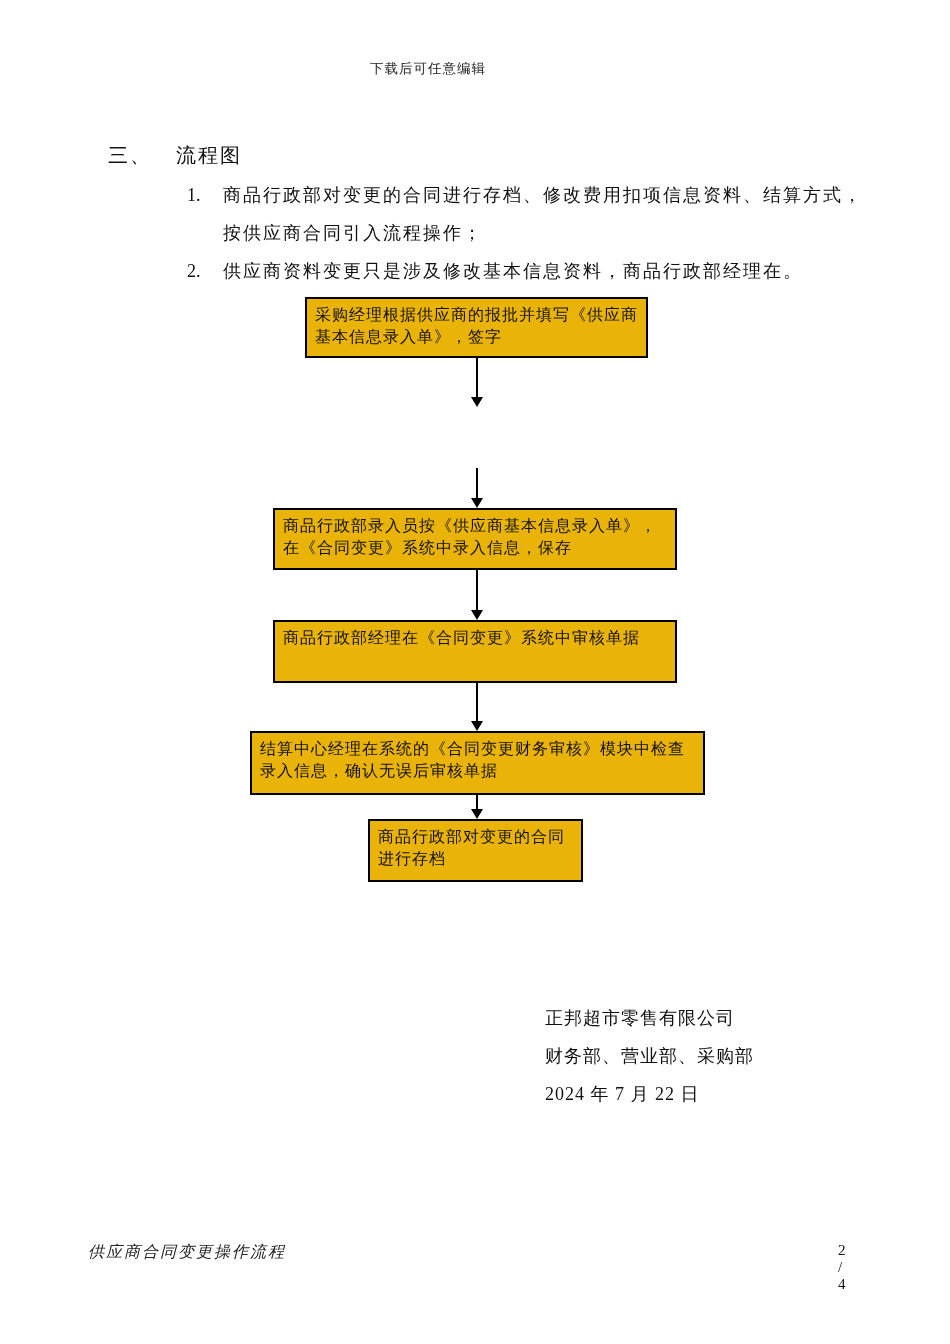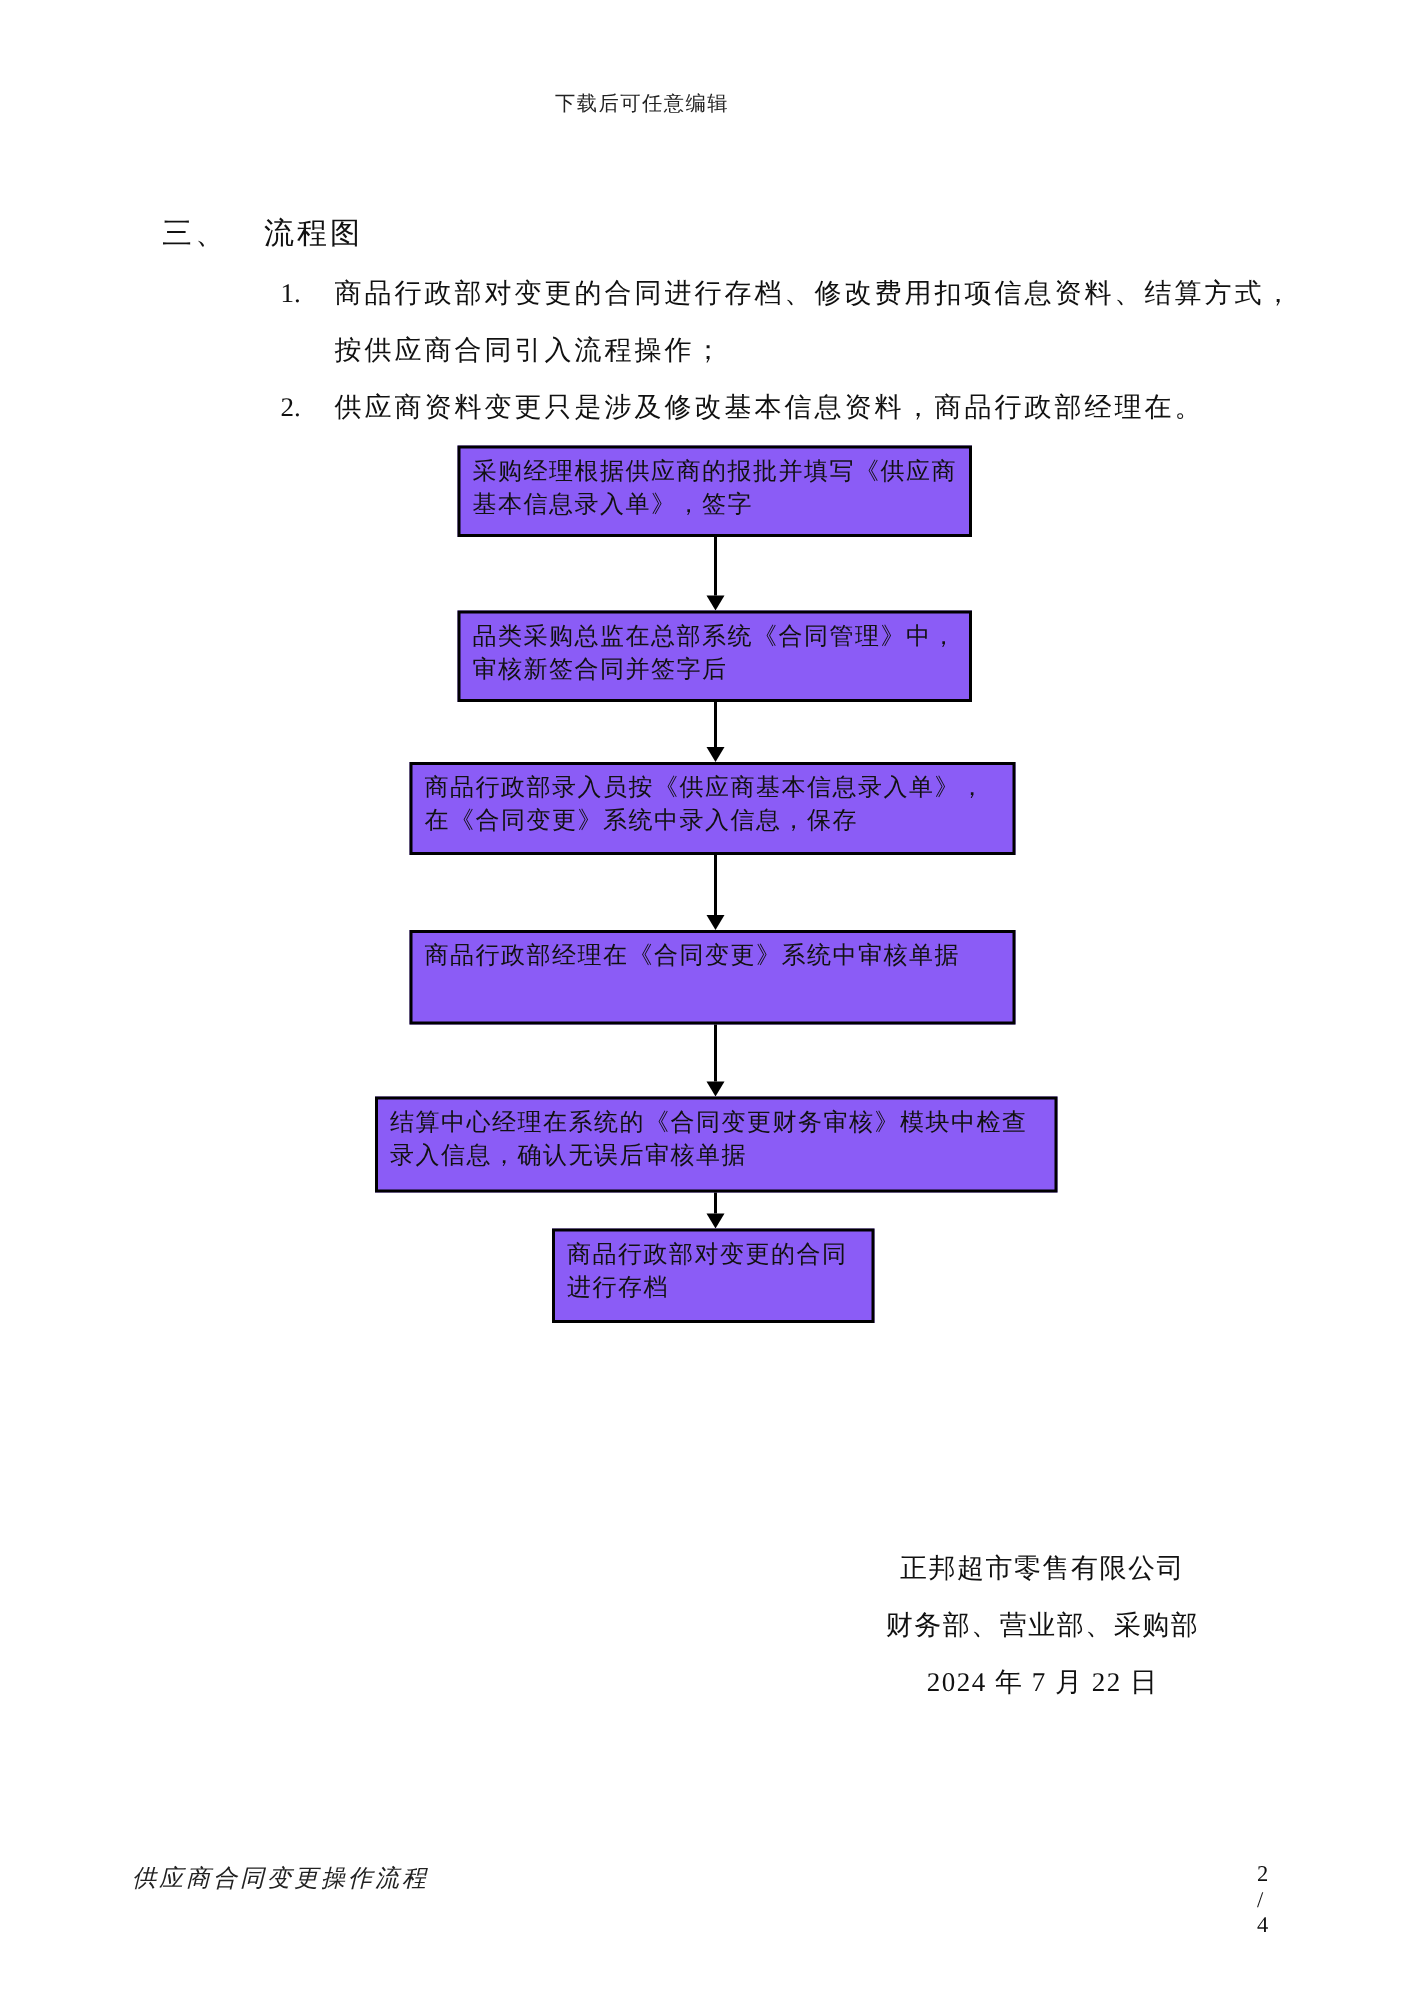--- a/index.html
+++ b/index.html
@@ -51,21 +51,21 @@
   }
   .note .txt {
     width: 655px;
     letter-spacing: 2px;
   }
 
   
   .flow-box {
     position: absolute;
     border: 2px solid #000;
-    background: #8b5cf6;
+    background: #eab308;
     padding: 5px 8px;
     font-size: 16px;
     letter-spacing: 1px;
     line-height: 22px;
     color: #111;
   }
   .b1 { left: 305px; top: 297px; width: 343px; height: 61px; }
   .b2 { left: 305px; top: 407px; width: 343px; height: 61px; }
   .b3 { left: 273px; top: 508px; width: 404px; height: 62px; }
   .b4 { left: 273px; top: 620px; width: 404px; height: 63px; }
@@ -85,22 +85,22 @@
     border-top: 10px solid #000;
   }
   .a1 { top: 358px; height: 39px; }
   .a2 { top: 468px; height: 30px; }
   .a3 { top: 570px; height: 40px; }
   .a4 { top: 683px; height: 38px; }
   .a5 { top: 795px; height: 14px; }
 
   
   .signature {
-    position: absolute; left: 545px; top: 1026px; width: 300px;
-    text-align: center;
+    position: absolute; left: 545px; top: 999px; width: 300px;
+    text-align: left;
     font-size: 18px;
     line-height: 38px;
     letter-spacing: 1px;
     color: #111;
   }
 
   
   .footer-title {
     position: absolute; left: 88px; top: 1242px;
     font-size: 16px;
@@ -135,23 +135,20 @@
       <span class="num">2.</span>
       <span class="txt">供应商资料变更只是涉及修改基本信息资料，商品行政部经理在。</span>
     </div>
   </div>
 
   <div class="flow-box b1">
     <span>采购经理根据供应商的报批并填写《供应商基本信息录入单》，签字</span>
   </div>
   <div class="arrow a1"></div>
 
-  <div class="flow-box b2">
-    <span>品类采购总监在总部系统《合同管理》中，审核新签合同并签字后</span>
-  </div>
   <div class="arrow a2"></div>
 
   <div class="flow-box b3">
     <span>商品行政部录入员按《供应商基本信息录入单》，在《合同变更》系统中录入信息，保存</span>
   </div>
   <div class="arrow a3"></div>
 
   <div class="flow-box b4">
     <span>商品行政部经理在《合同变更》系统中审核单据</span>
   </div>

